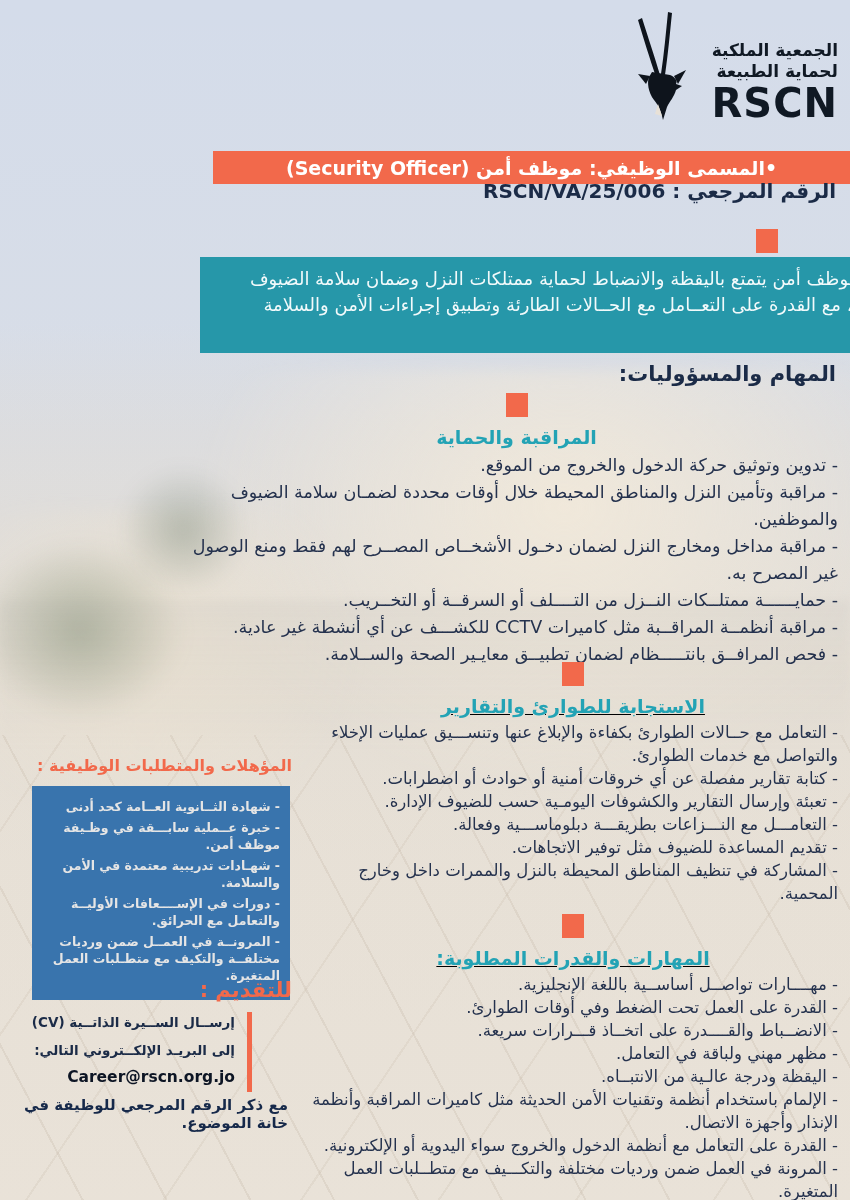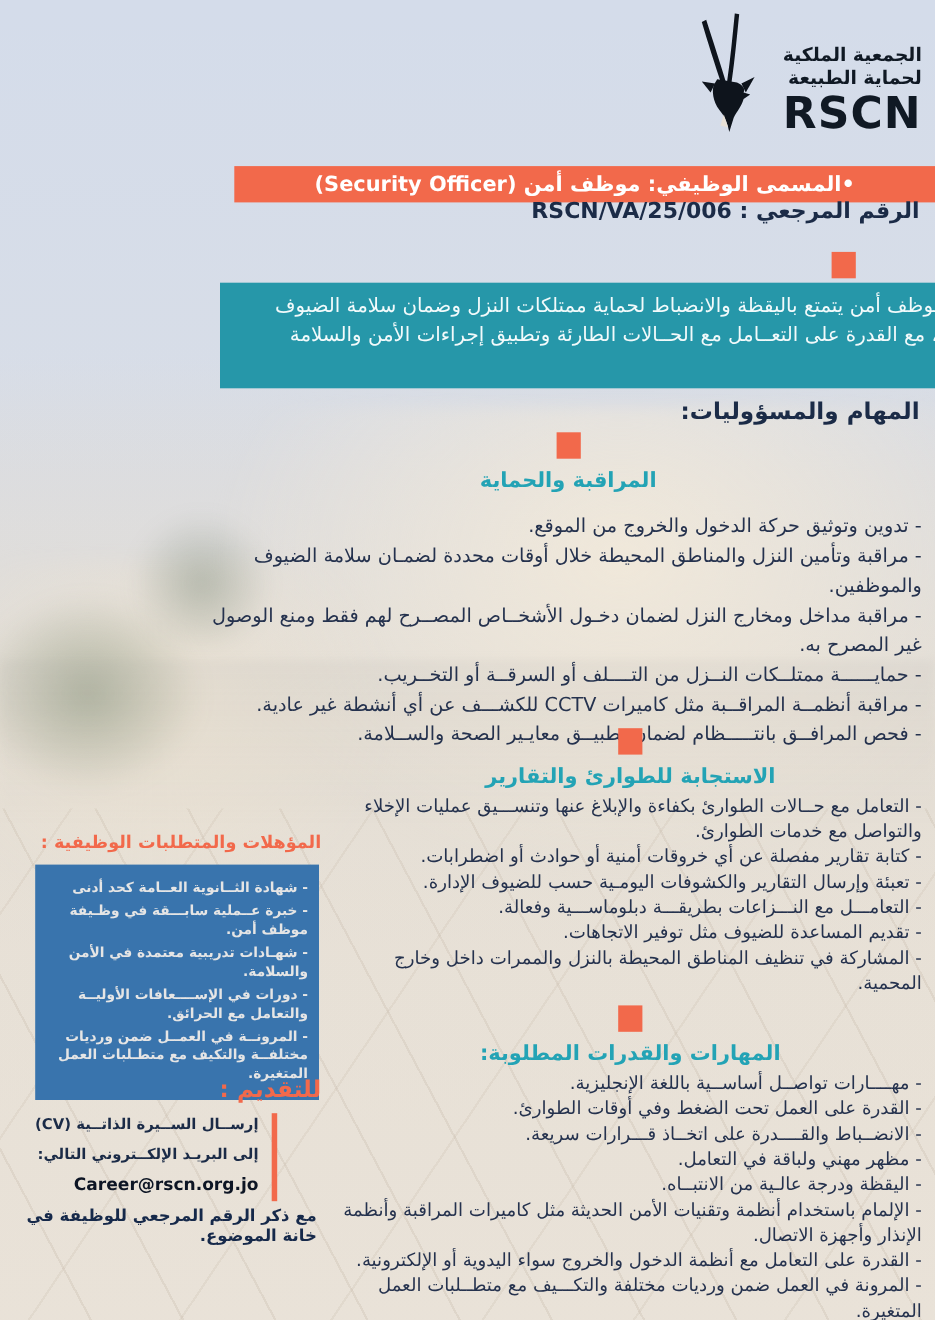--- a/index.html
+++ b/index.html
@@ -51,24 +51,24 @@
 
   
   .about-head{top:229px;right:0;font-size:20px;font-weight:bold;}
   .about-box{top:257px;left:200px;width:748px;box-sizing:border-box;background:#2697A9;
     color:#F2FAFB;padding:9px 14px;font-size:18px;line-height:26px;}
 
   
   .duties-head{top:362px;right:14px;font-size:21px;font-weight:bold;}
   .sec1{top:393px;left:183px;right:0;}
   .sec-title{font-size:19px;font-weight:bold;}
-  .sec1 .head-row{margin-bottom:18px;text-align:right;}
+  .sec1 .head-row{margin-bottom:4px;text-align:right;}
   .sec1 ul{padding:0 12px 0 6px;font-size:17.5px;line-height:27px;color:#25324E;}
   .lower-main{top:662px;left:296px;right:0;}
-  .lower-main .head-row{margin:9px 0 4px 0;}
+  .lower-main .head-row{margin:9px 0 4px 0;text-decoration:underline;}
   .lower-main .head-row:first-child{margin-top:0;}
   .lower-main ul{padding:0 12px 0 4px;font-size:16.5px;line-height:23px;color:#25324E;}
 
   
   .quals-head{top:756px;left:30px;width:262px;font-size:16px;font-weight:bold;}
   .quals-box{top:786px;left:32px;width:258px;box-sizing:border-box;background:#3974AD;color:#e5e5e5;
     padding:12px 10px;font-size:12.5px;font-weight:bold;line-height:17px;}
   .quals-box li{margin-bottom:4px;}
   .apply-head{top:978px;left:30px;width:262px;font-size:21px;font-weight:bold;}
   .apply-block{top:1012px;left:30px;width:222px;box-sizing:border-box;border-right:5px solid #F2694B;

